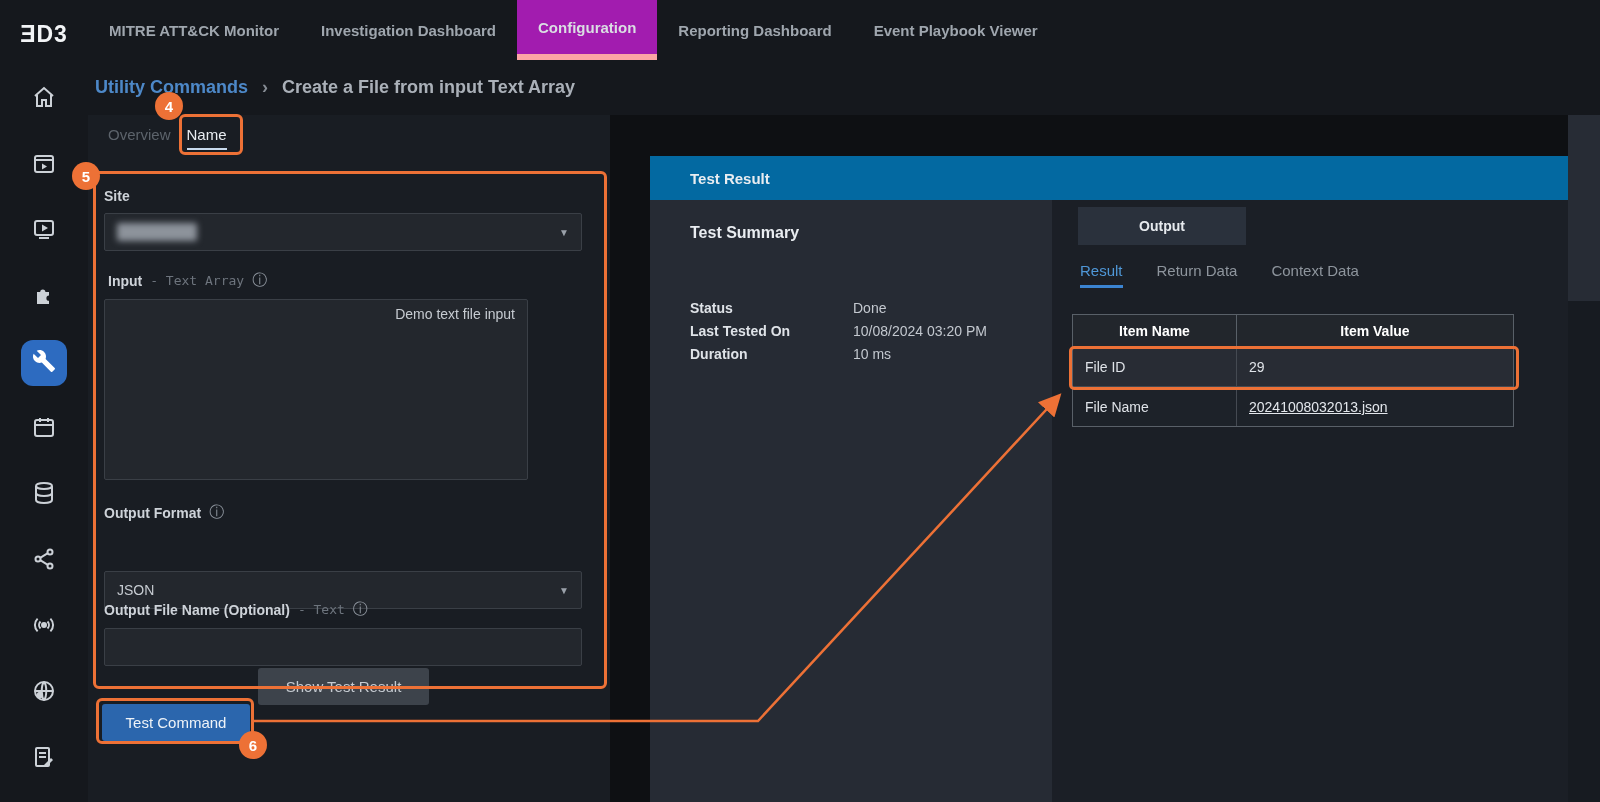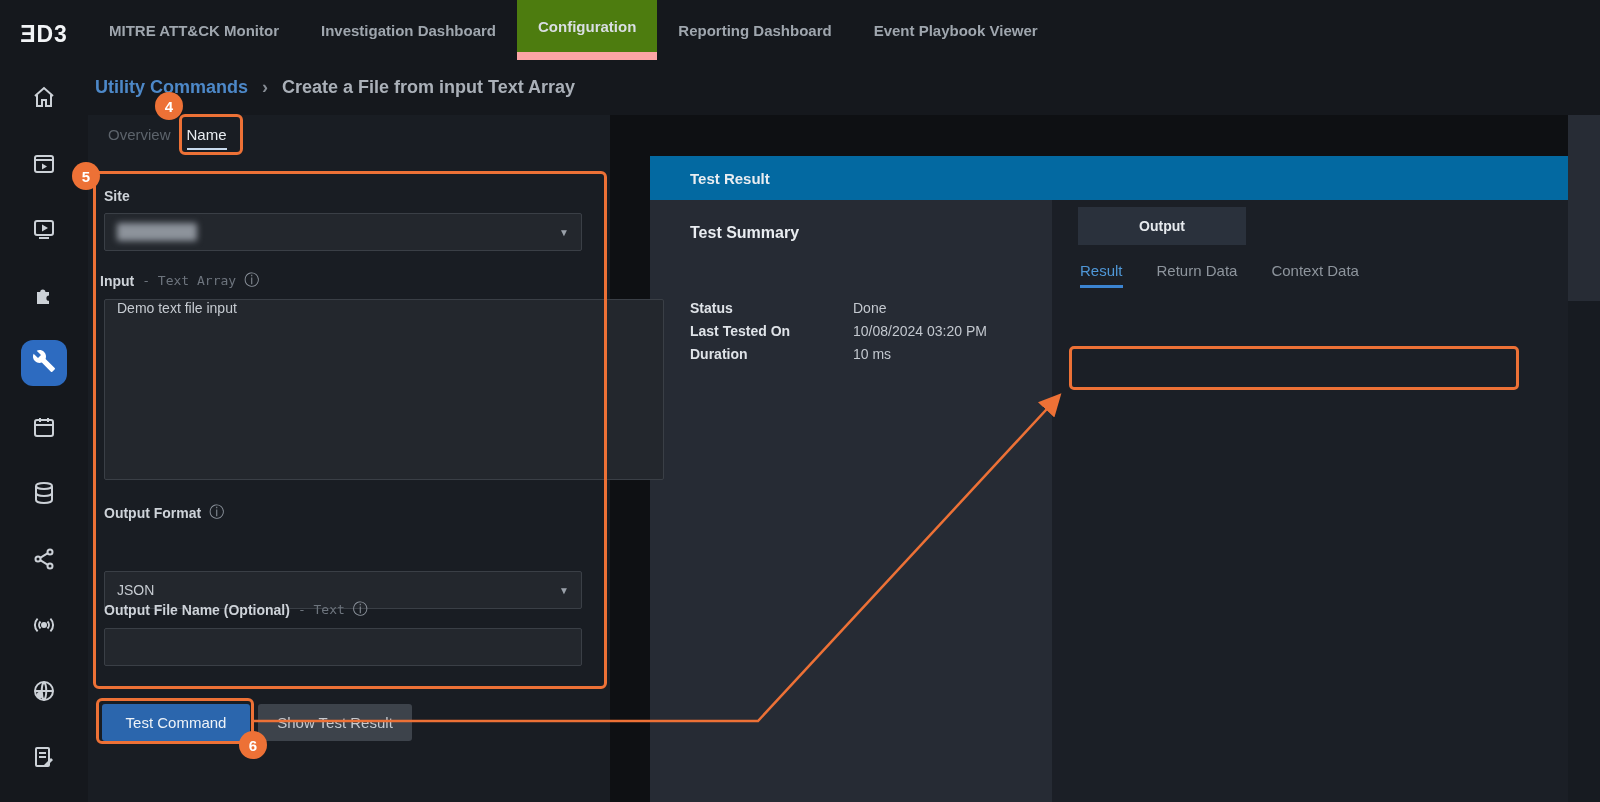--- a/index.html
+++ b/index.html
@@ -3,21 +3,21 @@
 <meta charset="utf-8">
 <style>
   * { box-sizing: border-box; margin: 0; padding: 0; }
   body { background:#0b0d10; font-family:"Liberation Sans", sans-serif; }
   .stage { position:relative; width:1600px; height:802px; background:#0e1013; overflow:hidden; }
 
   
   .topnav { position:absolute; left:0; top:0; width:1600px; height:60px; background:#15181d; display:flex; align-items:stretch; z-index:2; }
   .logo { width:88px; display:flex; align-items:center; justify-content:center; color:#f2f4f6; font-weight:800; font-size:23px; letter-spacing:1px;margin-top:8px; }
   .nav-item { padding:0 21px; display:flex; align-items:center; color:#9fa6ae; font-size:15px; font-weight:700; cursor:pointer; }
-  .nav-item.active { background:#4d7c0f; color:#dadee3; border-bottom:8px solid #fca5a5; }
+  .nav-item.active { background:#a21caf; color:#dadee3; border-bottom:6px solid #fca5a5; }
 
   
   .breadcrumb-row { position:absolute; left:88px; top:60px; width:1512px; height:55px; background:#15181d; display:flex; align-items:center; gap:14px; padding-left:7px; z-index:2; }
   .bc-parent { color:#4d88c8; font-size:18px; font-weight:700; cursor:pointer; }
   .bc-sep { color:#858b93; font-size:18px; font-weight:700; }
   .bc-current { color:#aab0b8; font-size:18px; font-weight:700; }
 
   
   .sidebar { position:absolute; left:0; top:60px; width:88px; height:742px; background:#15181d; display:flex; flex-direction:column; align-items:center; padding-top:6px; z-index:2; }
   .side-item { width:88px; height:66px; display:flex; align-items:center; justify-content:center; color:#ccd1d7; cursor:pointer; }
@@ -35,26 +35,26 @@
   .label-row { position:absolute; display:flex; align-items:center; gap:8px; z-index:3; }
   .label-row .lbl { color:#ced3d9; font-size:14px; font-weight:700; }
   .label-row .hint { color:#6d747d; font-size:13px; font-family:"DejaVu Sans Mono", monospace; }
   .info-glyph { color:#8d949d; font-size:15px; font-style:normal; }
 
   .select-box { position:absolute; width:478px; height:38px; background:#23272d; border:1px solid #3a3f46; border-radius:2px; display:flex; align-items:center; padding:0 12px; cursor:pointer; z-index:3; }
   .select-box .value { color:#c6cbd1; font-size:14px; }
   .select-box .chev { position:absolute; right:12px; color:#9aa1aa; font-size:10px; }
   .redacted { width:80px; height:18px; background:#8d939b; border-radius:2px; filter:blur(3px); }
 
-  .form-textarea { position:absolute; left:104px; top:299px; width:560px; height:181px; background:#23272d; border:1px solid #3a3f46; border-radius:2px; color:#c6cbd1; font-size:14px; font-family:"Liberation Sans", sans-serif; padding:0 12px; resize:none; outline:none; z-index:3; }
+  .form-textarea { position:absolute; left:104px; top:299px; width:424px; height:181px; background:#23272d; border:1px solid #3a3f46; border-radius:2px; color:#c6cbd1; font-size:14px; font-family:"Liberation Sans", sans-serif; padding:6px 12px; resize:none; outline:none; z-index:3;text-align:right; }
   .form-input { position:absolute; left:104px; top:628px; width:478px; height:38px; background:#23272d; border:1px solid #3a3f46; border-radius:2px; color:#c6cbd1; font-size:14px; padding:0 12px; outline:none; z-index:3; }
 
   .btn { position:absolute; height:37px; border:none; border-radius:3px; font-size:15px; font-family:"Liberation Sans", sans-serif; cursor:pointer; z-index:3; }
   .btn-primary { left:102px; top:704px; width:148px; background:#2b66ad; color:#eef3f8; }
-  .btn-secondary { left:258px; top:704px; width:154px; background:#3d434b; color:#c6cbd1; }
+  .btn-secondary { left:258px; top:668px; width:171px; background:#3d434b; color:#c6cbd1; }
 
   
   .result-panel { position:absolute; left:650px; top:156px; width:950px; height:646px; background:#1d2127; }
   .result-header { position:absolute; left:650px; top:156px; width:950px; height:44px; background:#0369a1; display:flex; align-items:center; padding-left:40px; color:#e9edf1; font-size:15px; font-weight:700; }
   .summary-region { position:absolute; left:650px; top:200px; width:402px; height:602px; background:#262b34; }
   .summary-title { position:absolute; left:690px; top:224px; color:#e9edf1; font-size:16px; font-weight:700; }
   .summary-rows { position:absolute; left:690px; top:300px; display:flex; flex-direction:column; gap:7px; }
   .summary-row { display:flex; }
   .summary-row .s-label { width:163px; color:#dfe3e8; font-size:14px; font-weight:700; }
   .summary-row .s-value { color:#c3c8cf; font-size:14px; }
@@ -195,21 +195,21 @@
     <span class="tab inactive">Overview</span>
     <span class="tab active">Name</span>
   </div>
 
   <div class="field-label" style="left:104px; top:188px;">Site</div>
   <div class="select-box" style="left:104px; top:213px;">
     <span class="redacted"></span>
     <span class="chev">▼</span>
   </div>
 
-  <div class="label-row" style="left:100px; top:271px;">
+  <div class="label-row" style="left:108px; top:271px;">
     <span class="lbl">Input</span>
     <span class="hint">- Text Array</span>
     <span class="info-glyph">ⓘ</span>
   </div>
   <textarea class="form-textarea" spellcheck="false" style="">Demo text file input</textarea>
 
   <div class="label-row" style="left:104px; top:503px;">
     <span class="lbl">Output Format</span>
     <span class="info-glyph">ⓘ</span>
   </div>
@@ -251,20 +251,36 @@
   </div>
 
   <div class="output-region"></div>
   <div class="output-tab">Output</div>
   <div class="subtabs">
     <span class="subtab active">Result</span>
     <span class="subtab">Return Data</span>
     <span class="subtab">Context Data</span>
   </div>
 
+  <div class="tbl">
+    <div class="tbl-header">
+      <div class="tbl-hcell c1">Item Name</div>
+      <div class="tbl-hcell c2">Item Value</div>
+    </div>
+    <div class="tbl-row r1">
+      <div class="tbl-cell c1">File ID</div>
+      <div class="tbl-cell c2">29</div>
+    </div>
+    <div class="tbl-row r2">
+      <div class="tbl-cell c1">File Name</div>
+      <div class="tbl-cell c2">
+        <span class="file-link">20241008032013.json</span>
+      </div>
+    </div>
+  </div>
 
   <div class="scroll-track"></div>
   <div class="scroll-thumb"></div>
 
   <svg class="arrow-layer">
     <defs>
       <marker id="ah" markerWidth="9" markerHeight="9" refX="7" refY="4.5" orient="auto">
         <path d="M0,0 L9,4.5 L0,9 z" fill="#ed7136"></path>
       </marker>
     </defs>

